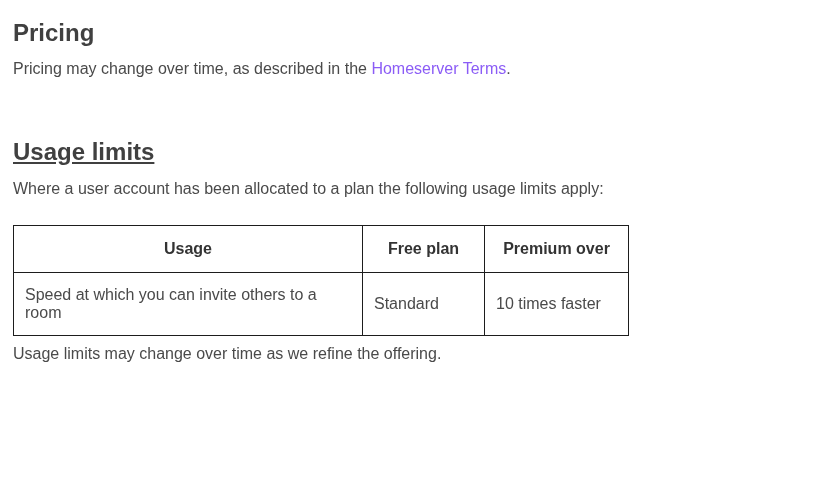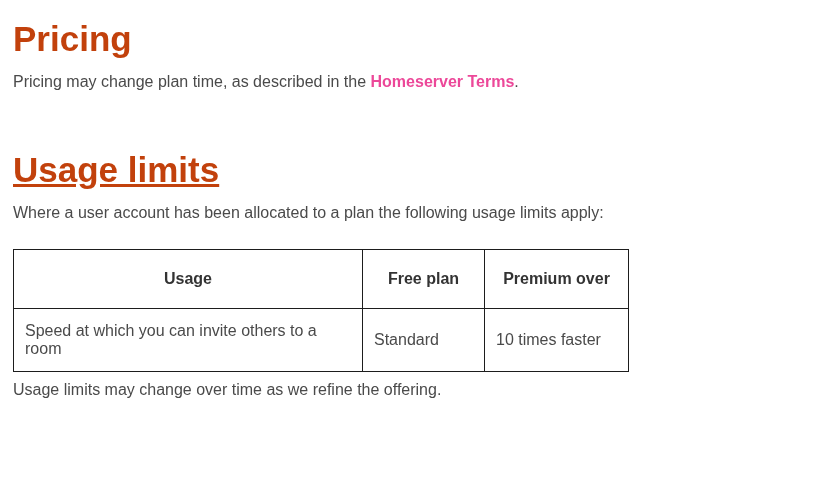--- a/index.html
+++ b/index.html
@@ -10,75 +10,74 @@
   }
   .page {
     width: 836px;
     height: 487px;
     box-sizing: border-box;
     padding: 0 13px;
     overflow: hidden;
     color: #4a4a4a;
   }
   h1.heading, h2.heading {
-    color: #c2410c;
-    font-size: 35px;
+    color: #404040;
+    font-size: 24px;
     font-weight: 700;
     line-height: 1.1;
     letter-spacing: 0;
   }
   h1.heading { margin: 20px 0 14px 0; }
   h2.heading { margin: 60px 0 15px 0; text-decoration: underline; }
   p.para {
     font-size: 16px;
     line-height: 1.15;
     margin: 0 0 26px 0;
     color: #4a4a4a;
   }
   p.table-intro { }
   p.table-footer { margin: 9px 0 0 0; }
   a.terms-link {
-    color: #ec4899;
+    color: #8b5cf6;
     text-decoration: none;
     cursor: pointer;
-    font-weight: bold;
   }
   table.usage-table {
     border-collapse: collapse;
     table-layout: fixed;
     font-size: 16px;
     color: #4a4a4a;
   }
   table.usage-table th,
   table.usage-table td {
     border: 1px solid #1d1d1d;
   }
   table.usage-table th {
     font-weight: 700;
     color: #333333;
     text-align: center;
-    padding: 20px 10px;
+    padding: 14px 10px;
   }
   table.usage-table td {
     text-align: left;
     padding: 13px 11px;
   }
   col.col-usage   { width: 349px; }
   col.col-free    { width: 122px; }
   col.col-premium { width: 144px; }
 </style>
 </head>
 <body>
 
 <div class="page">
 
   <h1 class="heading">Pricing</h1>
 
 
-  <p class="para"><span>Pricing may change plan time, as described in the </span><a class="terms-link" href="#">Homeserver Terms</a><span>.</span></p>
+  <p class="para"><span>Pricing may change over time, as described in the </span><a class="terms-link" href="#">Homeserver Terms</a><span>.</span></p>
 
   <h2 class="heading">Usage limits</h2>
 
   <p class="para table-intro">Where a user account has been allocated to a plan the following usage limits apply:</p>
 
   <table class="usage-table">
     <colgroup>
       <col class="col-usage">
       <col class="col-free">
       <col class="col-premium">

